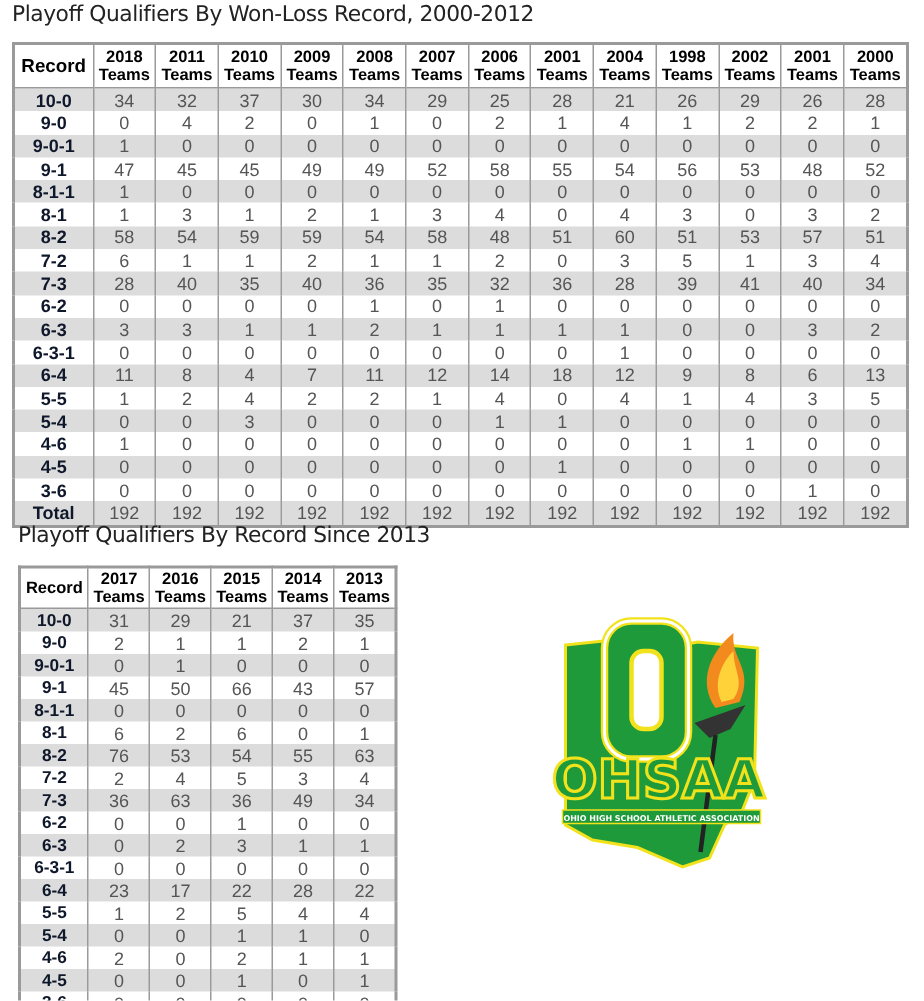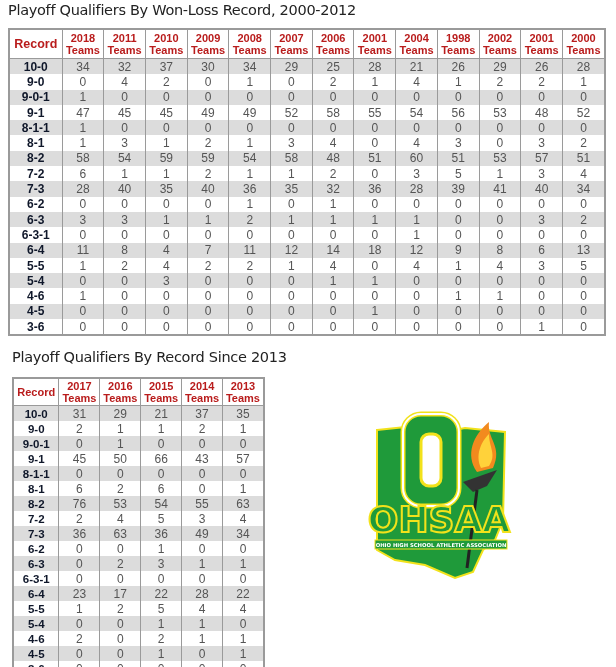--- a/index.html
+++ b/index.html
@@ -4,21 +4,21 @@
 <style>
   html, body { margin:0; padding:0; background:#fff; }
   body { width:616px; height:667px; position:relative; overflow:hidden; font-family:"Liberation Sans", sans-serif; color:#333; }
   .title { position:absolute; font-family:"DejaVu Sans", sans-serif; font-weight:normal; color:#222; letter-spacing:-0.3px; }
   #t1title { left:8px; top:2px; font-size:14.5px; }
   #t2title { left:12px; top:349px; font-size:14.5px; }
   table { position:absolute; border-collapse:collapse; border:2px solid #9a9a9a; }
   #t1 { left:8px; top:28px; width:598px; }
   #t2 { left:12px; top:377px; width:253px; }
   th, td { border-left:1px solid #9a9a9a; border-right:1px solid #9a9a9a; text-align:center; padding:0; }
-  th { font-size:11px; font-weight:bold; color:#b91c1c; line-height:12px; border-bottom:1px solid #9a9a9a; height:28px; }
+  th { font-size:11px; font-weight:bold; color:#000000; line-height:12px; border-bottom:1px solid #9a9a9a; height:28px; }
   th.rec { font-size:12.5px; }
   td { font-size:12px; color:#555; height:15.3px; line-height:14px; }
   td.rec { font-weight:bold; color:#0f172a; }
   tr.alt td { background:#dcdcdc; }
   #t2 th { height:26px; font-size:11px; }
   #t2 td { height:15px; font-size:12px; }
   #t2 td.rec { font-size:11.5px; }
   #logo { position:absolute; left:355px; top:400px; width:170px; height:185px; }
 </style>
 </head>
@@ -326,20 +326,36 @@
         <td>0</td>
         <td>0</td>
         <td>0</td>
         <td>0</td>
         <td>0</td>
         <td>0</td>
         <td>0</td>
         <td>1</td>
         <td>0</td>
       </tr>
+      <tr class="alt">
+        <td class="rec">Total</td>
+        <td>192</td>
+        <td>192</td>
+        <td>192</td>
+        <td>192</td>
+        <td>192</td>
+        <td>192</td>
+        <td>192</td>
+        <td>192</td>
+        <td>192</td>
+        <td>192</td>
+        <td>192</td>
+        <td>192</td>
+        <td>192</td>
+      </tr>
     </tbody>
 </table>
 
 <div id="t2title" class="title">Playoff Qualifiers By Record Since 2013</div>
 <table id="t2">
   <thead>
       <tr id="t2head">
         <th class="rec">Record</th>
         <th><span>2017</span><br><span>Teams</span></th>
         <th><span>2016</span><br><span>Teams</span></th>

